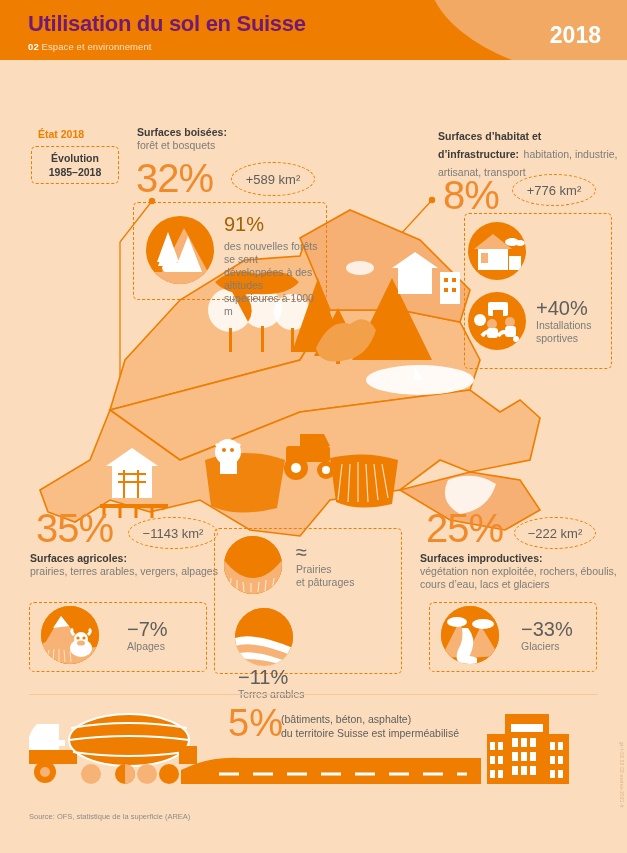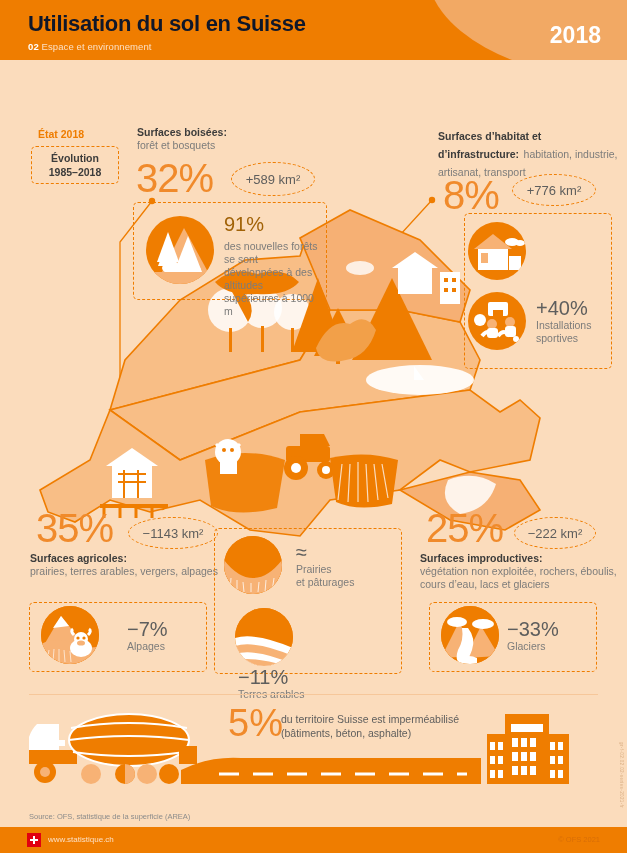--- a/index.html
+++ b/index.html
@@ -18,21 +18,21 @@
     background: #EF7D00; overflow: hidden;
   }
   .header-curve {
     position: absolute; right: 0; top: -40px;
     width: 200px; height: 120px;
     background: #F2A964;
     border-bottom-left-radius: 200px 110px;
   }
   .header-title {
     position: absolute; left: 28px; top: 11px;
-    color: #0f172a; font-size: 22px; font-weight: bold;
+    color: #701a75; font-size: 22px; font-weight: bold;
     letter-spacing: -0.3px;
   }
   .header-sub {
     position: absolute; left: 28px; top: 41px;
     color: #FCE0C4; font-size: 9.5px; letter-spacing: 0.1px;
   }
   .header-sub b { color: #FFFFFF; font-weight: bold; }
   .header-year {
     position: absolute; right: 26px; top: 22px;
     color: #FFFFFF; font-size: 23px; font-weight: bold;
@@ -383,21 +383,21 @@
       <svg width="58" height="58" viewBox="0 0 58 58">
         <rect width="58" height="58" fill="#EF7D00"></rect>
         <path d="M18 16 L36 50 L0 52 Z" fill="#F7B275"></path>
         <path d="M40 20 L58 50 L24 52 Z" fill="#F7B275"></path>
         <ellipse cx="16" cy="16" rx="10" ry="5" fill="#fff"></ellipse>
         <ellipse cx="42" cy="18" rx="11" ry="5" fill="#fff"></ellipse>
         <path d="M27 22 q8 10 4 22 q-4 12 -10 14 q-8 -2 -4 -14 q6 -10 4 -22 Z" fill="#fff"></path>
         <path d="M20 52 q8 -4 16 0 L36 58 L16 58 Z" fill="#fff"></path>
       </svg>
     </div>
-    <div style="margin-left:8px">
+    <div style="margin-left:22px">
       <div class="mid-pct">−33%</div>
       <div class="sub-lbl">Glaciers</div>
     </div>
   </div>
 
   <div class="divider"></div>
   <svg style="position:absolute;left:29px;top:700px" width="570" height="100" viewBox="0 0 570 100">
     <g>
       <path d="M8 24 q-10 10 -10 26 L30 50 L30 24 Z" fill="#fff"></path>
       <rect x="0" y="50" width="48" height="14" fill="#EF7D00"></rect>
@@ -447,26 +447,21 @@
           <rect x="529" y="42" width="5" height="8"></rect>
         <rect x="521" y="56" width="5" height="8"></rect>
           <rect x="529" y="56" width="5" height="8"></rect>
         <rect x="521" y="70" width="5" height="8"></rect>
           <rect x="529" y="70" width="5" height="8"></rect>
       </g>
     </g>
   </svg>
   <div class="bottom-5">5%</div>
   <div class="bottom-txt">
+    <div>(bâtiments, béton, asphalte)</div>
     <div>du territoire Suisse est imperméabilisé</div>
-    <div>(bâtiments, béton, asphalte)</div>
   </div>
 
   <div class="source">Source: OFS, statistique de la superficie (AREA)</div>
   <div class="vtext">gr-f-02.02.02-series-2021-fr</div>
 
-  <div class="footer">
-    <div class="swiss"></div>
-    <div class="foot-url">www.statistique.ch</div>
-    <div class="foot-cr">© OFS 2021</div>
-  </div>
 
 </div>
 
 </body></html>

